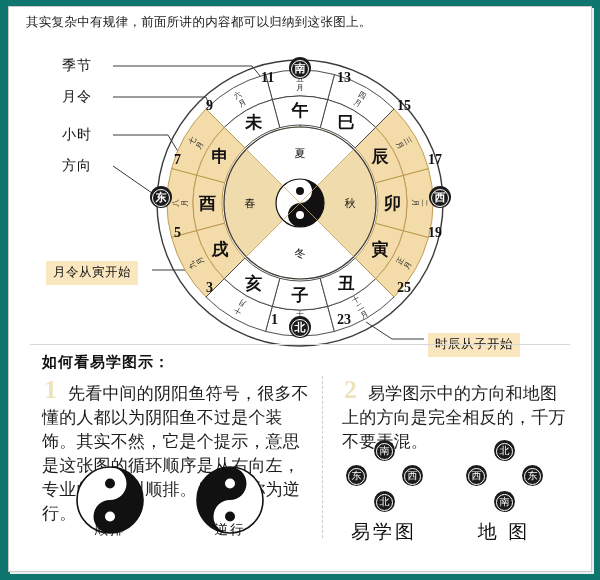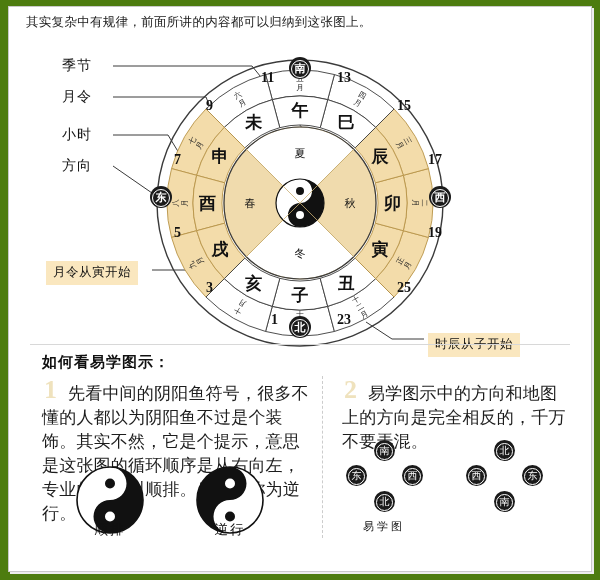--- a/index.html
+++ b/index.html
@@ -7,21 +7,21 @@
     padding: 0;
     background: #ffffff;
   }
   body {
     font-family: "Liberation Sans", "DejaVu Sans", sans-serif;
   }
   #page {
     position: relative;
     width: 600px;
     height: 580px;
-    background: #4d7c0f;
+    background: #0f766e;
     overflow: hidden;
     box-sizing: border-box;
   }
   
   .frame {
     position: absolute;
     left: 8px;
     top: 6px;
     width: 584px;
     height: 566px;
@@ -173,21 +173,21 @@
     width: 15px;
     height: 15px;
     margin: 3px auto;
     border: 1px solid #fff;
     border-radius: 50%;
     font-size: 10px;
     line-height: 14px;
   }
   .cmap-label {
     position: absolute;
-    font-size: 11px;
+    font-size: 19px;
     color: #111;
     letter-spacing: 3px;
     text-align: center;
     width: 90px;
   }
   .lead {
     position: absolute;
     stroke: #3a3a3a;
     stroke-width: 1;
     fill: none;
@@ -410,14 +410,15 @@
     </div>
   <div class="cbadge" style="left:466px; top:465px;">
       <span>西</span>
     </div>
   <div class="cbadge" style="left:522px; top:465px;">
       <span>东</span>
     </div>
   <div class="cbadge" style="left:494px; top:491px;">
       <span>南</span>
     </div>
+  <div class="cmap-label" style="left:459px; top:519px;">地 图</div>
 
 </div>
 
 </body></html>

